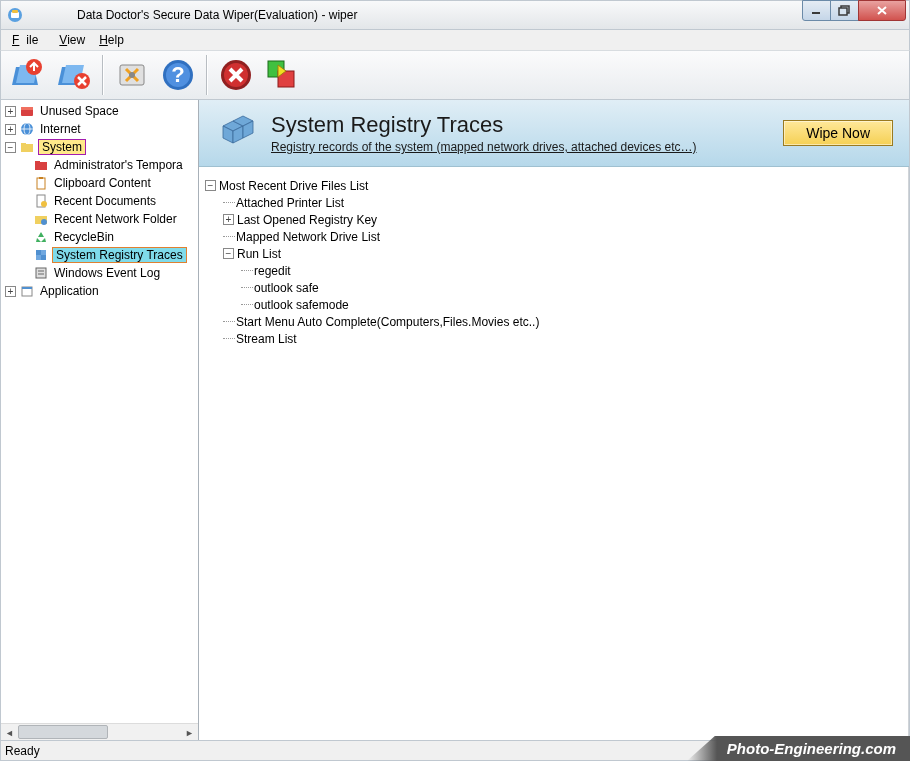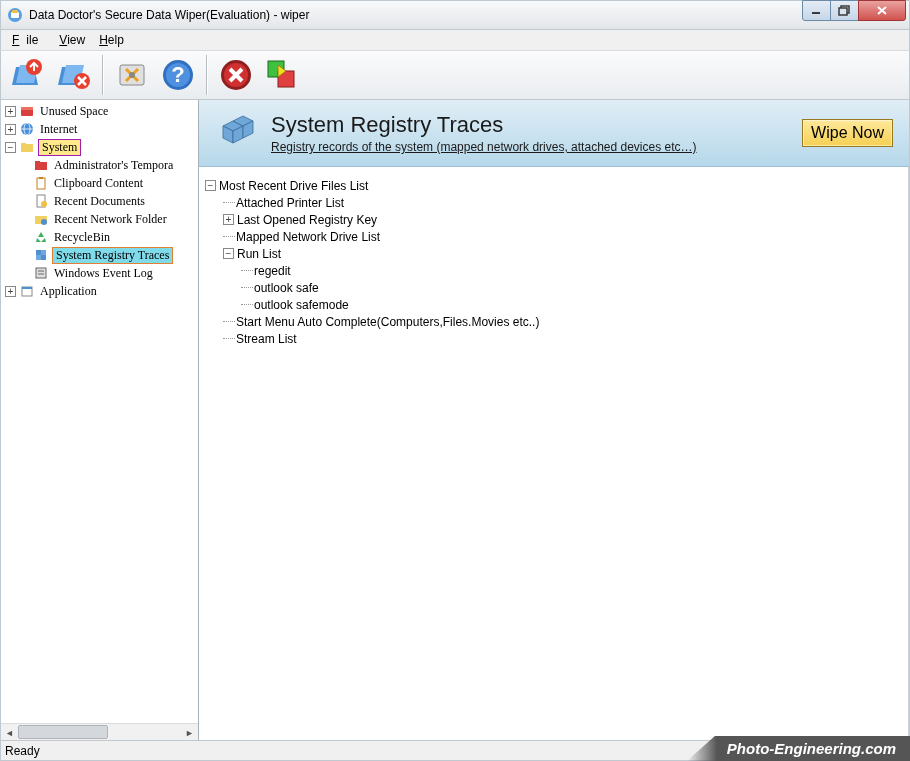--- a/index.html
+++ b/index.html
@@ -1,19 +1,19 @@
 <!DOCTYPE html>
 <html><head>
 <meta charset="utf-8">
 <style>
 * { margin: 0; padding: 0; box-sizing: border-box; font-family: "Segoe UI", Tahoma, sans-serif; }
 body { background: #fff; width: 910px; height: 761px; position: relative; overflow: hidden; }
 
 
-.titlebar { height: 30px; background: linear-gradient(to bottom, #f8f9fa, #e3e6e9); border: 1px solid #c0c8d0; display: flex; align-items: center; padding-left: 5px; }
+.titlebar { height: 30px; background: linear-gradient(to bottom, #f8f9fa, #e3e6e9); border: 1px solid #c0c8d0; display: flex; align-items: center; padding-left: 5px; gap: 48px; }
 .titlebar .app-icon { width: 18px; height: 18px; margin-right: 5px; }
 .titlebar .title { font-size: 12px; color: #000; flex: 1; }
 .win-controls { display: flex; height: 21px; margin-right: 3px; margin-top: -9px; }
 .win-btn { width: 29px; height: 21px; border: 1px solid #6b8aa8; background: linear-gradient(#e5ecf4,#c5d6e8); display:flex;align-items:center;justify-content:center;margin-left:-1px;}
 .win-btn.min { border-radius: 0 0 0 3px; }
 .win-btn.max { }
 .win-btn.close { width: 48px; background: linear-gradient(#e9a2a0,#d1524e); border-color:#a03535; border-radius:0 0 3px 0;}
 .win-btn svg { display:block; }
 
 
@@ -32,31 +32,31 @@
 .tree-body { flex:1; overflow:hidden; padding-top:2px; }
 .tree-scroll { height: 17px; background:#f1f1f1; border-top:1px solid #dcdcdc; position:relative;}
 .tree-scroll .thumb { position:absolute; left:17px; top:1px; width:90px; height:14px; background:#d4d8dc; border:1px solid #b0b4b8; border-radius:2px;}
 .tree-scroll .arr { position:absolute; top:0; width:17px; height:17px; display:flex;align-items:center;justify-content:center; font-size:9px; color:#555;}
 .tree-scroll .arr.l{left:0;} .tree-scroll .arr.r{right:0;}
 
 .tnode { display:flex; align-items:center; height:18px; font-size:12px; white-space:nowrap; padding-left:4px;}
 .texp { width:11px; height:11px; border:1px solid #888; background:#fff; font-size:10px; line-height:9px; text-align:center; margin-right:3px; color:#444; cursor:pointer; flex-shrink:0;}
 .tspacer { width:14px; flex-shrink:0;}
 .ticon { width:16px; height:16px; margin-right:3px; flex-shrink:0; display:flex;align-items:center;justify-content:center;}
-.tlbl { padding: 0 2px; font-family: Liberation Serif, serif; }
+.tlbl { padding: 0 2px; }
 .tnode.sel-system .tlbl { background:#ffe98a; border:1px solid #a21caf; padding:0 3px;}
 .tnode.sel-active .tlbl { background:#7fdbea; border:1px solid #e08030; padding:0 3px;}
 
 
 .content { flex:1; display:flex; flex-direction:column; }
 .content-header { background: linear-gradient(#e0eef6,#b6d8ea); border-bottom:1px solid #9fc0d0; padding: 12px 16px; display:flex; align-items:center; gap:14px; }
 .content-header .big-icon { width:42px; height:42px; }
 .content-header .htxt h1 { font-size: 22px; font-weight:normal; color:#1a1a1a; font-family: Verdana, sans-serif; }
 .content-header .htxt p { font-size: 12px; color:#1a1a1a; margin-top:2px; font-family: Verdana, sans-serif; text-decoration: underline;}
-.wipe-btn { margin-left:auto; background: linear-gradient(#ffe89a,#f5d054); border:1px solid #9a7a20; padding:4px 8px; font-size:16px; box-shadow:inset 0 0 0 1px rgba(255,255,255,0.5); cursor:pointer;}
+.wipe-btn { margin-left:auto; background: linear-gradient(#ffe89a,#f5d054); border:1px solid #9a7a20; padding:4px 22px; font-size:14px; box-shadow:inset 0 0 0 1px rgba(255,255,255,0.5); cursor:pointer;}
 
 .content-tree { flex:1; background:#fff; padding:10px 6px; font-size:12px; border-right:1px solid #d0d4d8;}
 .ct-node { display:flex; align-items:center; height:17px; white-space:nowrap;}
 .ct-exp { width:11px;height:11px;border:1px solid #888;background:#fff;font-size:10px;line-height:9px;text-align:center;margin-right:3px;color:#444;flex-shrink:0;}
 .ct-dash { width:12px; border-top:1px dotted #999; margin-right:1px; flex-shrink:0;}
 .ct-space { width:18px; flex-shrink:0;}
 
 
 .statusbar { height:21px; background:#f0f0f0; border:1px solid #c0c8d0; display:flex; align-items:center; font-size:12px; padding:0 4px;}
 .statusbar .st-left{flex:1;}

